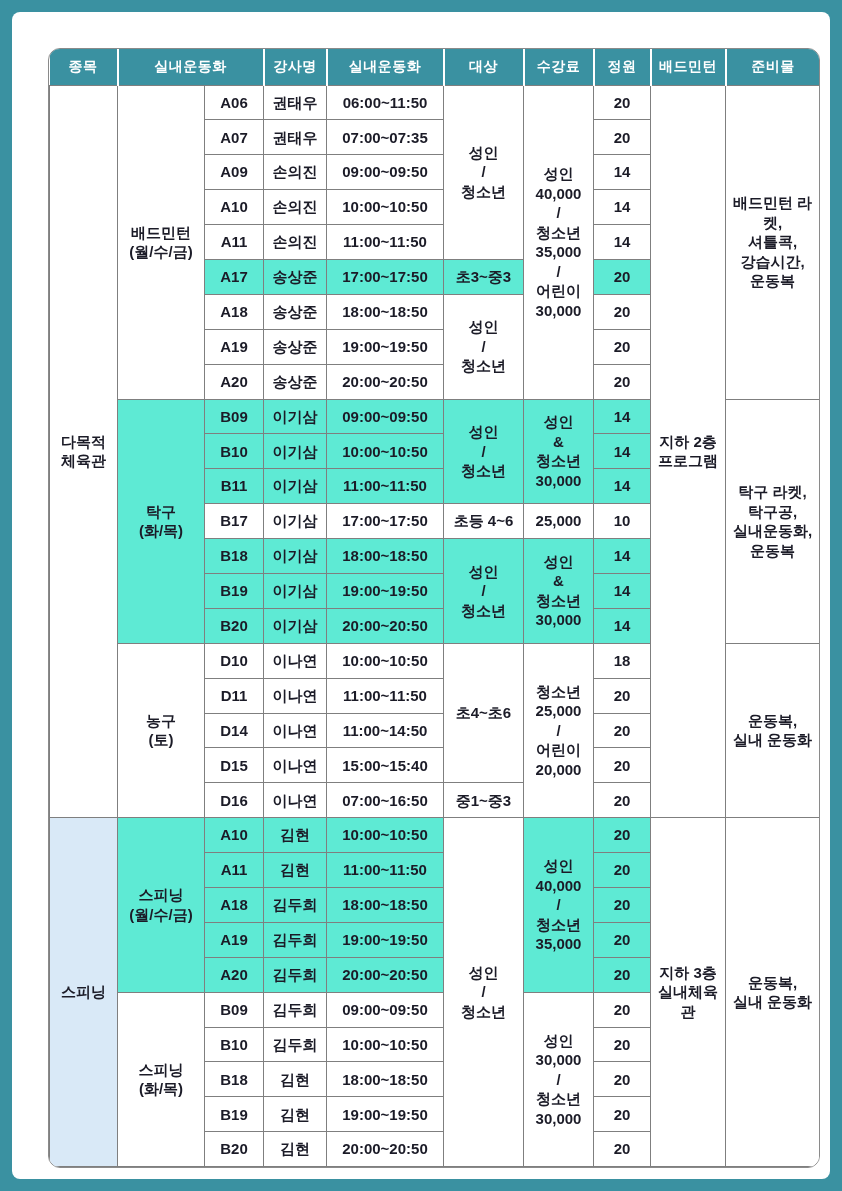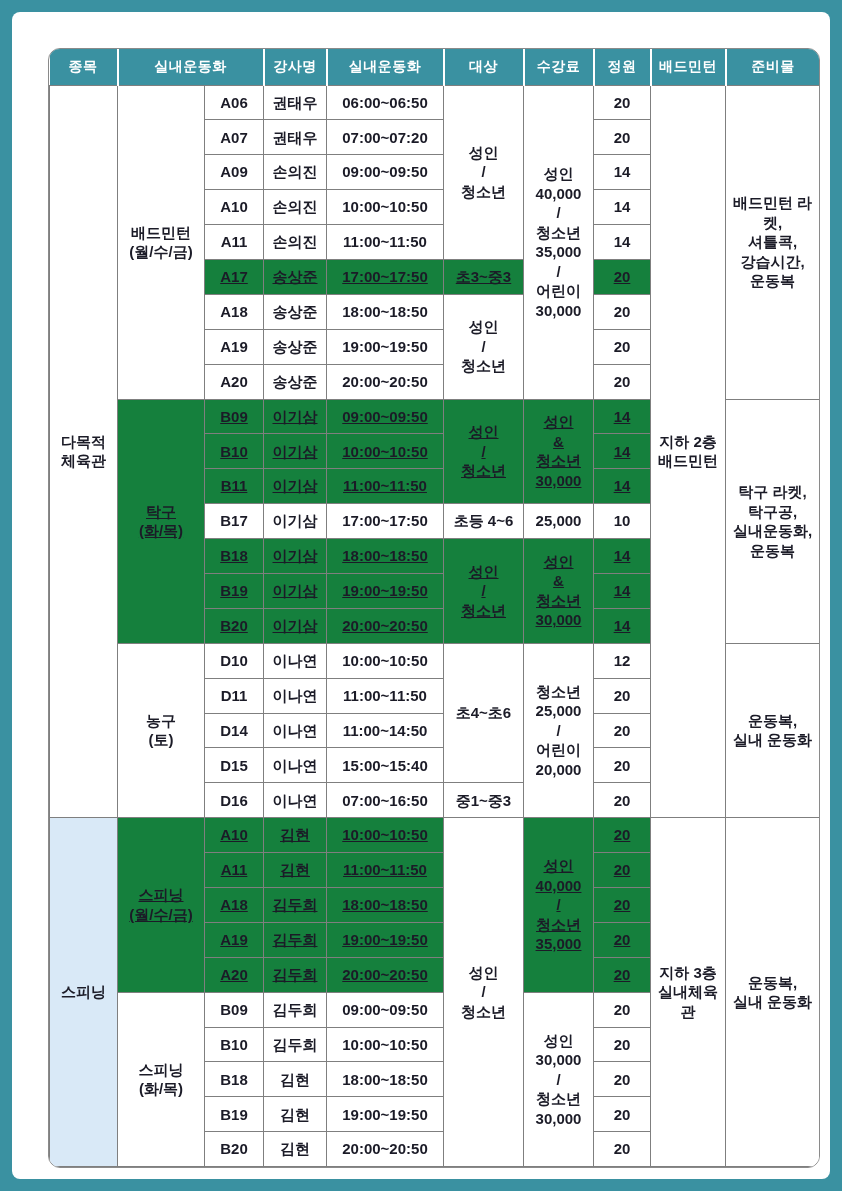--- a/index.html
+++ b/index.html
@@ -60,21 +60,21 @@
     text-align: center;
     vertical-align: middle;
     white-space: pre-line;
     font-size: 15px;
     font-weight: 700;
     color: #1b1b27;
     line-height: 1.3;
     padding: 1px 2px;
     background: #ffffff;
   }
-  td.y { background: #15803d; text-decoration: underline; }
+  td.y { background: #5eead4; }
   td.b { background: #d9e9f7; }
 </style>
 </head>
 <body>
 
 <div class="page">
   <div class="table-wrap">
     <table id="schedule-table">
       <colgroup id="cols">
           <col style="width: 68px;">
@@ -102,44 +102,44 @@
           </tr>
       </thead>
       <tbody id="table-body">
           <tr>
             <td rowspan="21">다목적
 체육관</td>
             <td rowspan="9">배드민턴
 (월/수/금)</td>
             <td>A06</td>
             <td>권태우</td>
-            <td>06:00~06:50</td>
+            <td>06:00~11:50</td>
             <td rowspan="5">성인
 /
 청소년</td>
             <td rowspan="9">성인
 40,000
 /
 청소년
 35,000
 /
 어린이
 30,000</td>
             <td>20</td>
             <td rowspan="21">지하 2층
-배드민턴</td>
+프로그램</td>
             <td rowspan="9">배드민턴 라켓,
 셔틀콕,
 강습시간,
 운동복</td>
           </tr>
           <tr>
             <td>A07</td>
             <td>권태우</td>
-            <td>07:00~07:20</td>
+            <td>07:00~07:35</td>
             <td>20</td>
           </tr>
           <tr>
             <td>A09</td>
             <td>손의진</td>
             <td>09:00~09:50</td>
             <td>14</td>
           </tr>
           <tr>
             <td>A10</td>
@@ -250,21 +250,21 @@
 (토)</td>
             <td>D10</td>
             <td>이나연</td>
             <td>10:00~10:50</td>
             <td rowspan="4">초4~초6</td>
             <td rowspan="5">청소년
 25,000
 /
 어린이
 20,000</td>
-            <td>12</td>
+            <td>18</td>
             <td rowspan="5">운동복,
 실내 운동화</td>
           </tr>
           <tr>
             <td>D11</td>
             <td>이나연</td>
             <td>11:00~11:50</td>
             <td>20</td>
           </tr>
           <tr>

